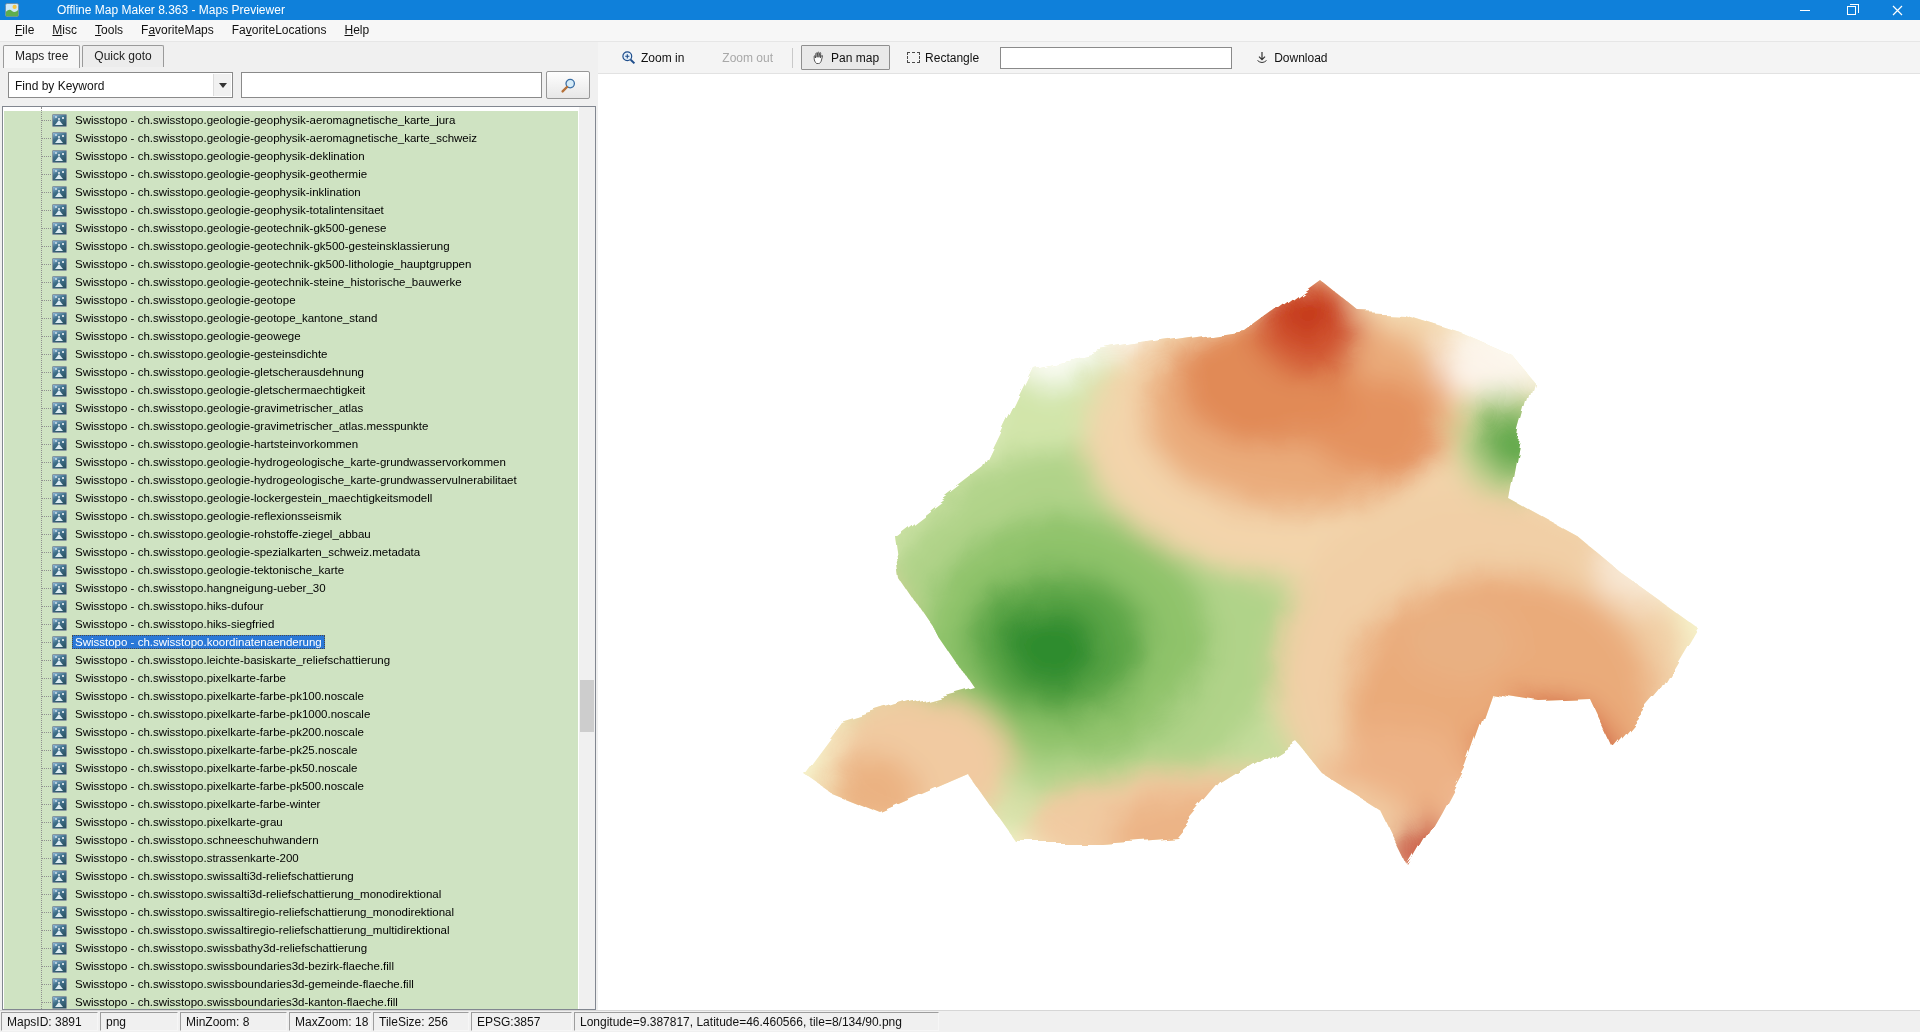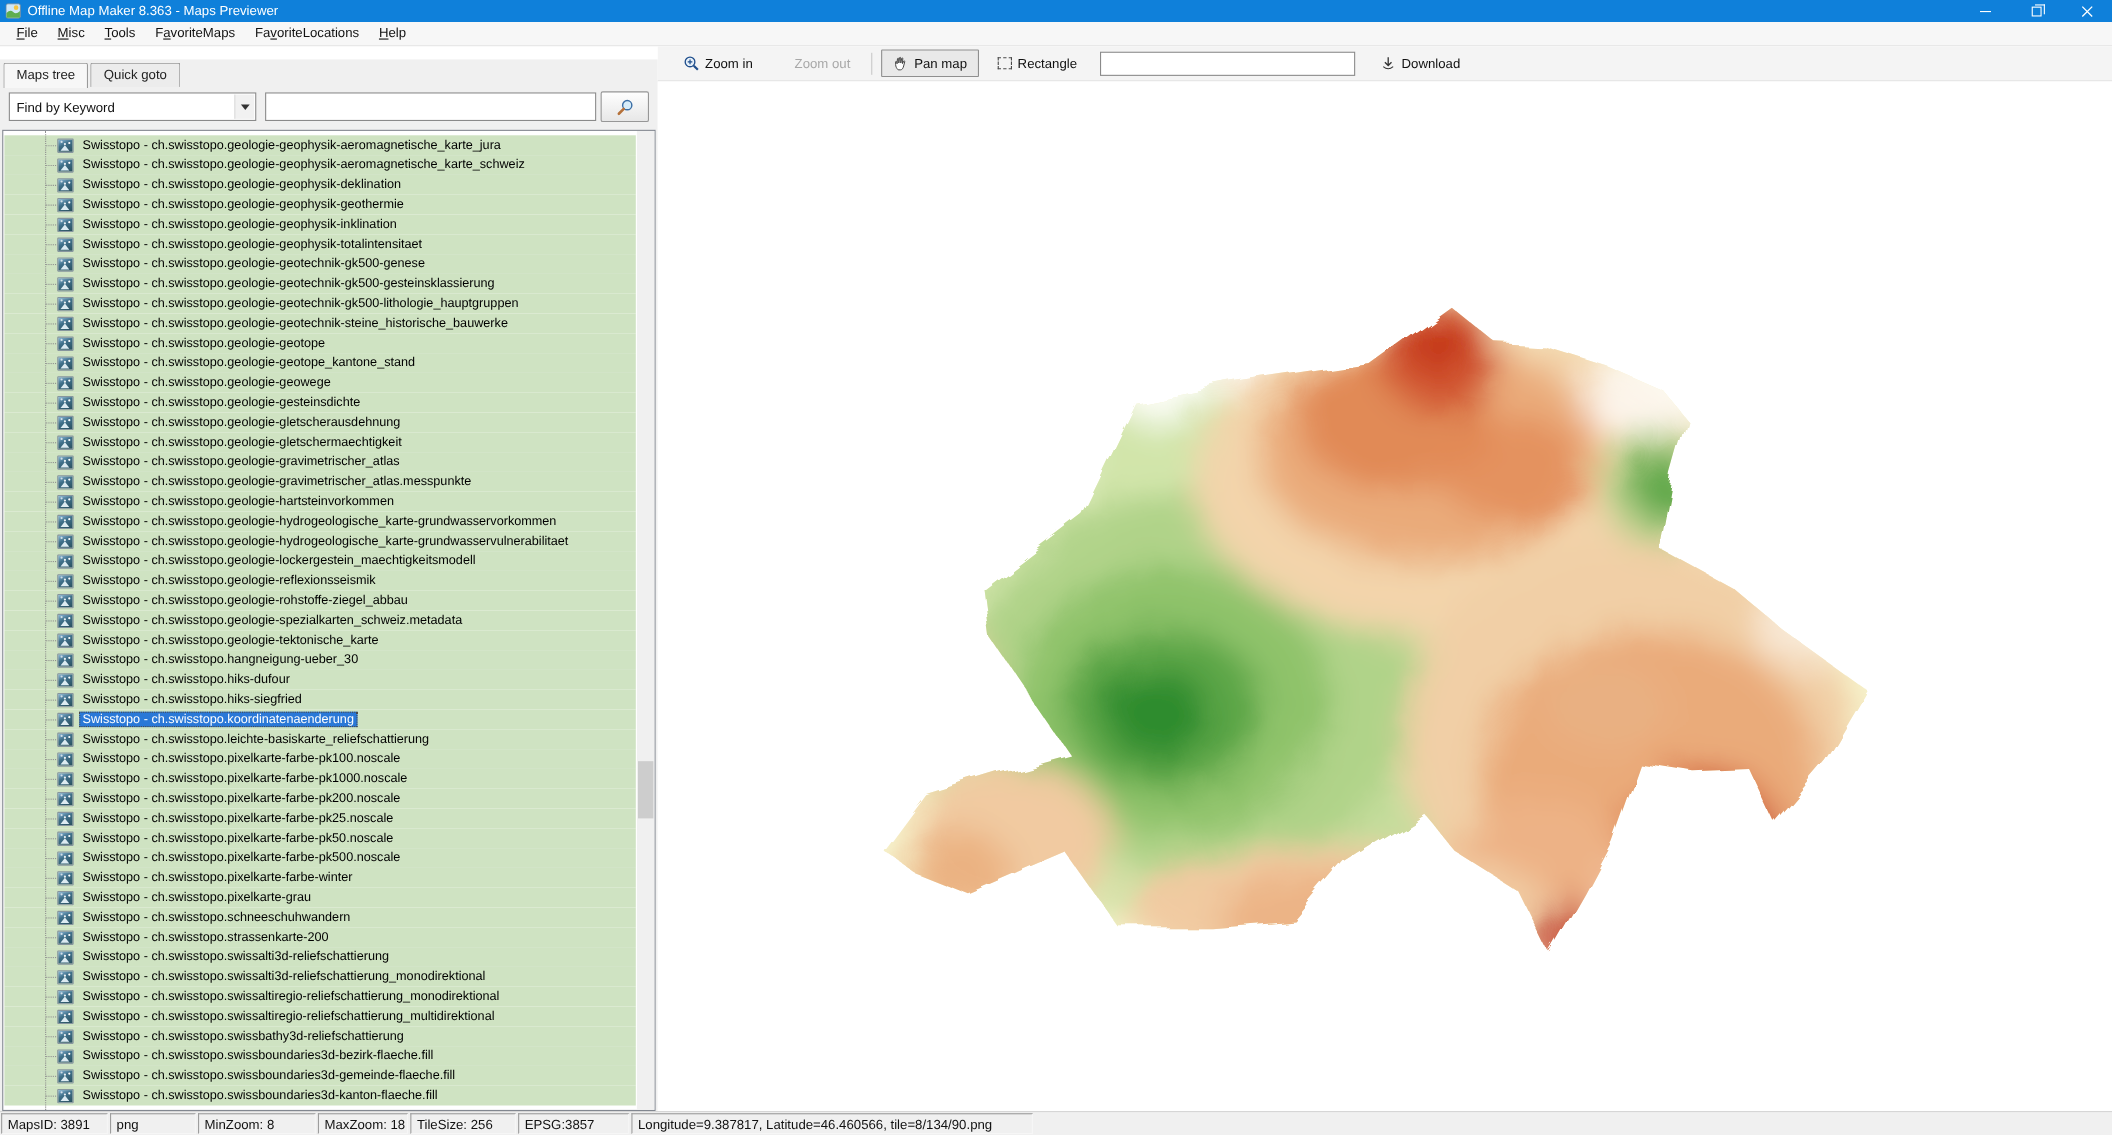--- a/index.html
+++ b/index.html
@@ -3,36 +3,36 @@
 <meta charset="utf-8">
 <style>
   * { box-sizing: border-box; margin: 0; padding: 0; }
   html,body { width:1920px; height:1032px; overflow:hidden;
               font-family:"Liberation Sans", sans-serif; background:#fff; color:#111; }
 
   
   .titlebar { position:absolute; left:0; top:0; right:0; height:20px;
               background:#0f80da; color:#fff; display:flex; align-items:center; font-size:12px; }
   .app-icon { width:14px; height:14px; margin:0 6px 0 5px; flex:0 0 auto; }
-  .title-text { white-space:nowrap; }
+  .title-text { white-space:nowrap;margin-left:32px; }
   .win-controls { margin-left:auto; display:flex; height:100%; }
   .win-btn { width:46px; height:100%; display:flex; align-items:center; justify-content:center; }
 
   
   .menubar { position:absolute; top:20px; left:0; right:0; height:22px; background:#f7f7f7;
              border-bottom:1px solid #e6e6e6; display:flex; align-items:flex-start;
              font-size:12px; padding-left:6px; }
   .menu-item { padding:3px 9px; cursor:default; }
   .menu-item u { text-decoration:underline; }
 
   
   .main { position:absolute; top:42px; bottom:22px; left:0; right:0; }
 
   
-  .sidebar { position:absolute; left:0; top:12px; bottom:0; width:598px; background:#f0f0f0; }
+  .sidebar { position:absolute; left:0; top:0; bottom:0; width:598px; background:#f0f0f0; }
   .tabs { position:absolute; top:3px; left:3px; height:22px; display:flex; font-size:12px; }
   .tab { padding:3px 11px 2px; border:1px solid #9a9a9a; border-bottom:none;
          background:#ececec; margin-right:2px; border-radius:2px 2px 0 0; color:#222; }
   .tab.active { background:#f7f7f7; height:23px; position:relative; z-index:2; }
 
   .searchrow { position:absolute; top:30px; left:8px; width:582px; height:26px; display:flex; }
   .combo { width:225px; height:26px; background:#fff; border:1px solid #8a8a8a;
            position:relative; font-size:12px; padding:6px 22px 0 6px; }
   .combo-btn { position:absolute; right:1px; top:1px; bottom:1px; width:18px;
                background:#f1f1f1; border-left:1px solid #dcdcdc;
@@ -308,20 +308,25 @@
           </div>
           <div class="tree-row selected">
             <span class="stub"></span>
             <span class="tree-icon"></span>
             <span class="row-label">Swisstopo - ch.swisstopo.koordinatenaenderung</span>
           </div>
           <div class="tree-row">
             <span class="stub"></span>
             <span class="tree-icon"></span>
             <span class="row-label">Swisstopo - ch.swisstopo.leichte-basiskarte_reliefschattierung</span>
+          </div>
+          <div class="tree-row">
+            <span class="stub"></span>
+            <span class="tree-icon"></span>
+            <span class="row-label">Swisstopo - ch.swisstopo.pixelkarte-farbe</span>
           </div>
           <div class="tree-row">
             <span class="stub"></span>
             <span class="tree-icon"></span>
             <span class="row-label">Swisstopo - ch.swisstopo.pixelkarte-farbe-pk100.noscale</span>
           </div>
           <div class="tree-row">
             <span class="stub"></span>
             <span class="tree-icon"></span>
             <span class="row-label">Swisstopo - ch.swisstopo.pixelkarte-farbe-pk1000.noscale</span>

